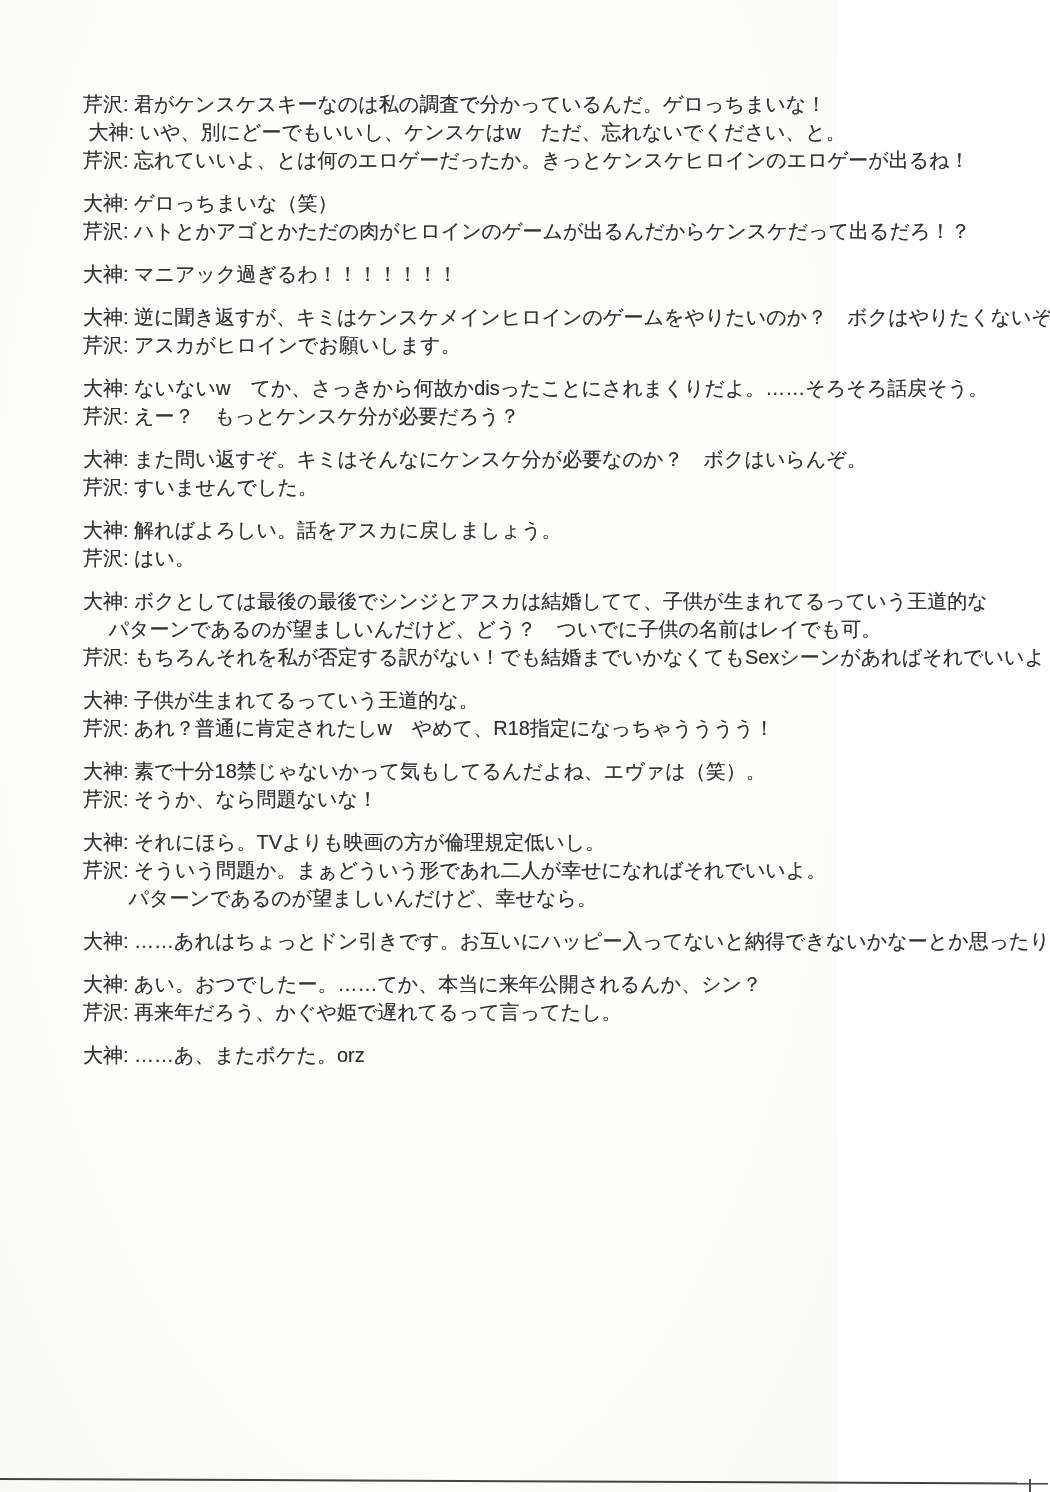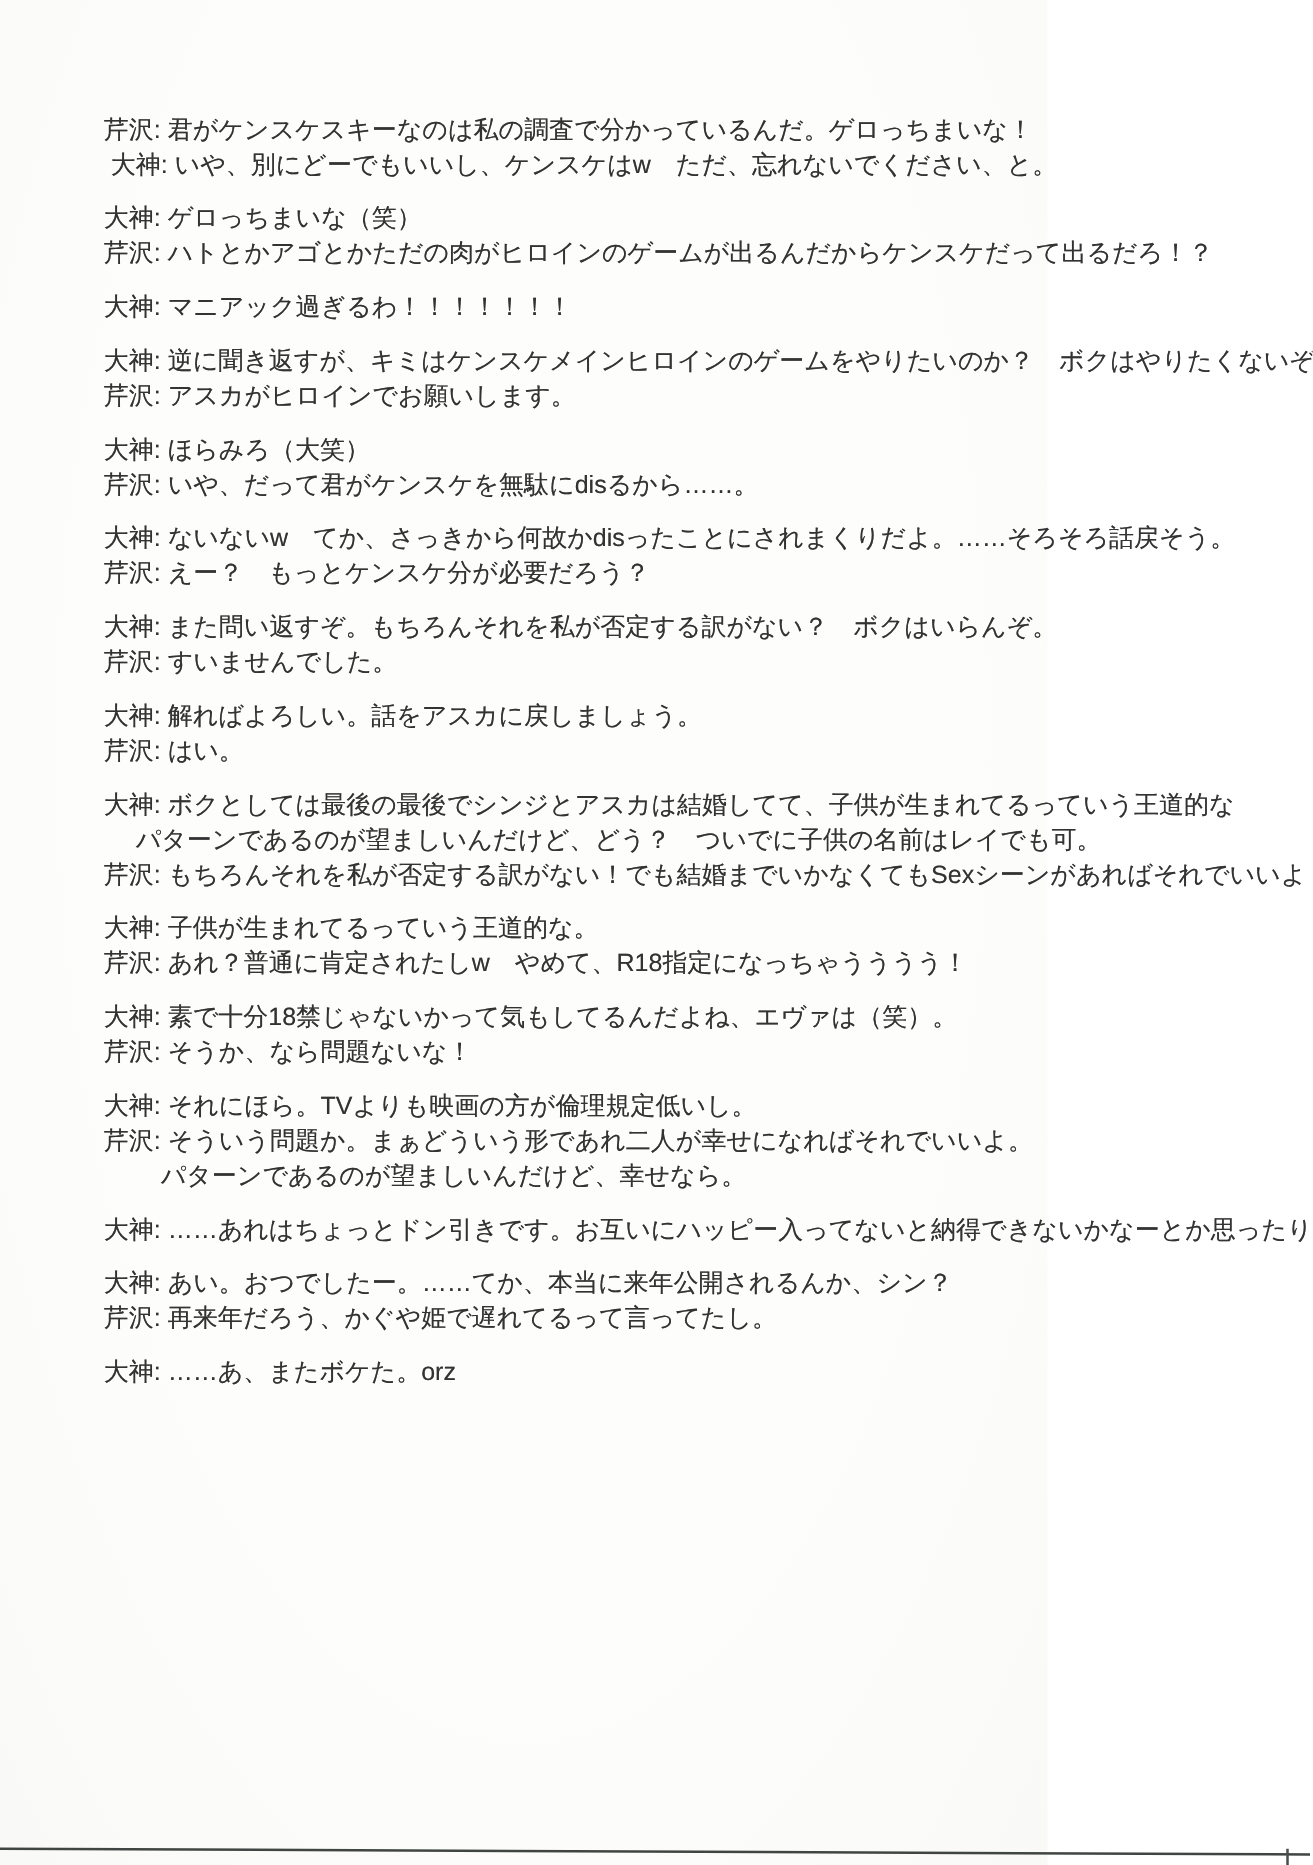--- a/index.html
+++ b/index.html
@@ -55,42 +55,39 @@
   }
 </style>
 </head>
 <body>
 
 <div class="page">
   <div class="dialogue" id="dialogue" style="color: rgb(51, 51, 51);">
       <div class="para">
         <div class="line">芹沢: 君がケンスケスキーなのは私の調査で分かっているんだ。ゲロっちまいな！</div>
         <div class="line"> 大神: いや、別にどーでもいいし、ケンスケはw　ただ、忘れないでください、と。</div>
+        <div class="line">芹沢: 忘れていいよ、とは何のエロゲーだったか。きっとケンスケヒロインのエロゲーが出るね！</div>
       </div>
       <div class="para">
         <div class="line">大神: ゲロっちまいな（笑）</div>
         <div class="line">芹沢: ハトとかアゴとかただの肉がヒロインのゲームが出るんだからケンスケだって出るだろ！？</div>
       </div>
       <div class="para">
         <div class="line">大神: マニアック過ぎるわ！！！！！！！</div>
       </div>
       <div class="para">
         <div class="line">大神: 逆に聞き返すが、キミはケンスケメインヒロインのゲームをやりたいのか？　ボクはやりたくないぞ。</div>
         <div class="line">芹沢: アスカがヒロインでお願いします。</div>
       </div>
       <div class="para">
-        <div class="line">大神: ほらみろ（大笑）</div>
-        <div class="line">芹沢: いや、だって君がケンスケを無駄にdisるから……。</div>
-      </div>
-      <div class="para">
         <div class="line">大神: ないないw　てか、さっきから何故かdisったことにされまくりだよ。……そろそろ話戻そう。</div>
         <div class="line">芹沢: えー？　もっとケンスケ分が必要だろう？</div>
       </div>
       <div class="para">
-        <div class="line">大神: また問い返すぞ。もちろんそれを私が否定する訳がない？　ボクはいらんぞ。</div>
+        <div class="line">大神: また問い返すぞ。キミはそんなにケンスケ分が必要なのか？　ボクはいらんぞ。</div>
         <div class="line">芹沢: すいませんでした。</div>
       </div>
       <div class="para">
         <div class="line">大神: 解ればよろしい。話をアスカに戻しましょう。</div>
         <div class="line">芹沢: はい。</div>
       </div>
       <div class="para">
         <div class="line">大神: ボクとしては最後の最後でシンジとアスカは結婚してて、子供が生まれてるっていう王道的な</div>
         <div class="line">　 パターンであるのが望ましいんだけど、どう？　ついでに子供の名前はレイでも可。</div>
         <div class="line">芹沢: もちろんそれを私が否定する訳がない！でも結婚までいかなくてもSexシーンがあればそれでいいよ？</div>

